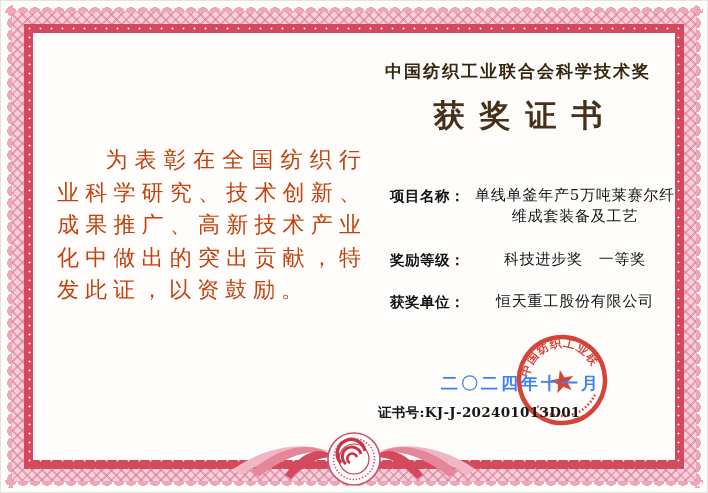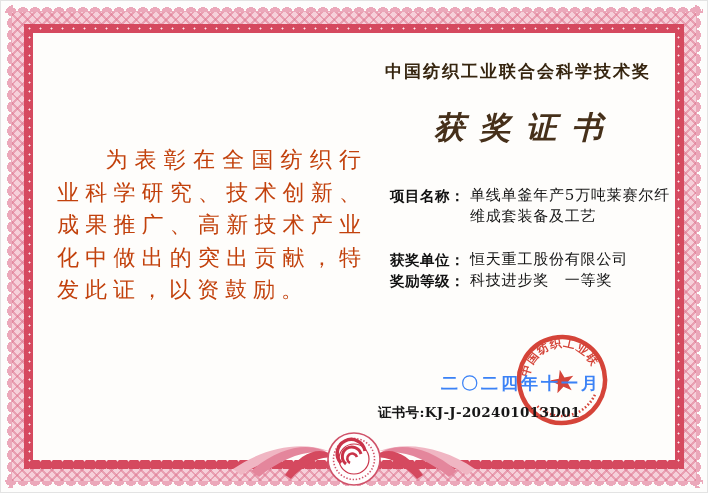--- a/index.html
+++ b/index.html
@@ -49,35 +49,36 @@
     text-align:justify;
     color:#c2410c; font-weight:500;
   }
   
   .right-col{position:absolute; z-index:6; left:374px; top:60px; width:288px;}
   .issuer-line{
     text-align:center; font-size:17px; font-weight:700;
     letter-spacing:2px; color:#36250f;
   }
   .cert-title{
-    text-align:center; margin-top:24px;
+    text-align:center; margin-top:12px;
     font-size:31px; font-weight:700; color:#46301a;
-    letter-spacing:15px; text-indent:15px;font-style:italic;
+    letter-spacing:15px; text-indent:15px;
   }
   .fields{position:absolute; z-index:6; left:390px; top:185px; width:290px;}
   .field-row{display:flex; align-items:flex-start; margin-bottom:0;}
   .field-row.r1{margin-bottom:22px;}
   .field-row.r2{margin-bottom:21px;}
   .field-label{
     flex:0 0 80px; font-size:14.5px; font-weight:700;
     color:#111; letter-spacing:0.5px; line-height:21px; white-space:nowrap;
   }
   .field-value{
     flex:1; font-size:15px; color:#141414; line-height:21px;
     letter-spacing:0.8px;
+    text-align:center;
   }
   
   .seal{position:absolute; z-index:7; left:512px; top:330px; width:100px; height:100px;
         transform:rotate(-12deg); opacity:.93;}
   .date-line{
     position:absolute; z-index:8; left:441px; top:372px;
     font-size:17px; letter-spacing:3px; color:#3b82f6; font-weight:700;
   }
   .cert-no{
     position:absolute; z-index:8; left:378px; top:404px;
@@ -105,27 +106,27 @@
   <div class="right-col">
     <div class="issuer-line">中国纺织工业联合会科学技术奖</div>
     <div class="cert-title">获奖证书</div>
   </div>
 
   <div class="fields">
     <div class="field-row r1">
       <span class="field-label">项目名称：</span>
       <span class="field-value">单线单釜年产5万吨莱赛尔纤维成套装备及工艺</span>
     </div>
+    <div class="field-row r2">
+      <span class="field-label">奖励等级：</span>
+      <span class="field-value">科技进步奖　一等奖</span>
+    </div>
     <div class="field-row r3">
       <span class="field-label">获奖单位：</span>
       <span class="field-value">恒天重工股份有限公司</span>
-    </div>
-    <div class="field-row r2">
-      <span class="field-label">奖励等级：</span>
-      <span class="field-value">科技进步奖　一等奖</span>
     </div>
   </div>
 
   <svg class="seal" viewBox="0 0 100 100">
     <circle cx="50" cy="50" r="43" fill="none" stroke="#d2372b" stroke-width="4.5"></circle>
     <polygon points="50,39.5 52.9,48 61.9,48.1 54.8,53.5 57.3,62.1 50,57 42.7,62.1 45.2,53.5 38.1,48.1 47.1,48" fill="#d2372b"></polygon>
     <defs>
       <path id="sealArc" d="M18.1,41.5 A33,33 0 0 1 81.9,41.5" fill="none"></path>
     </defs>
     <text font-size="11.5" fill="#d2372b" font-weight="bold" font-family="DejaVu Serif, serif" letter-spacing="1">

